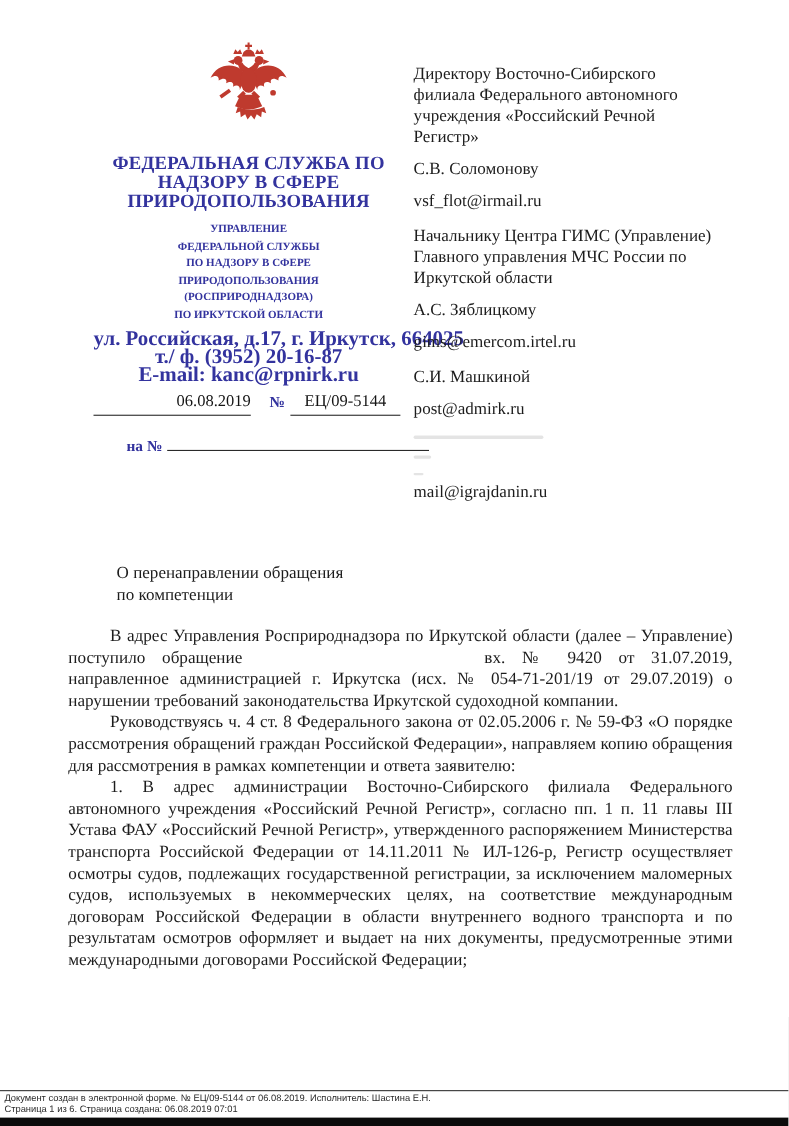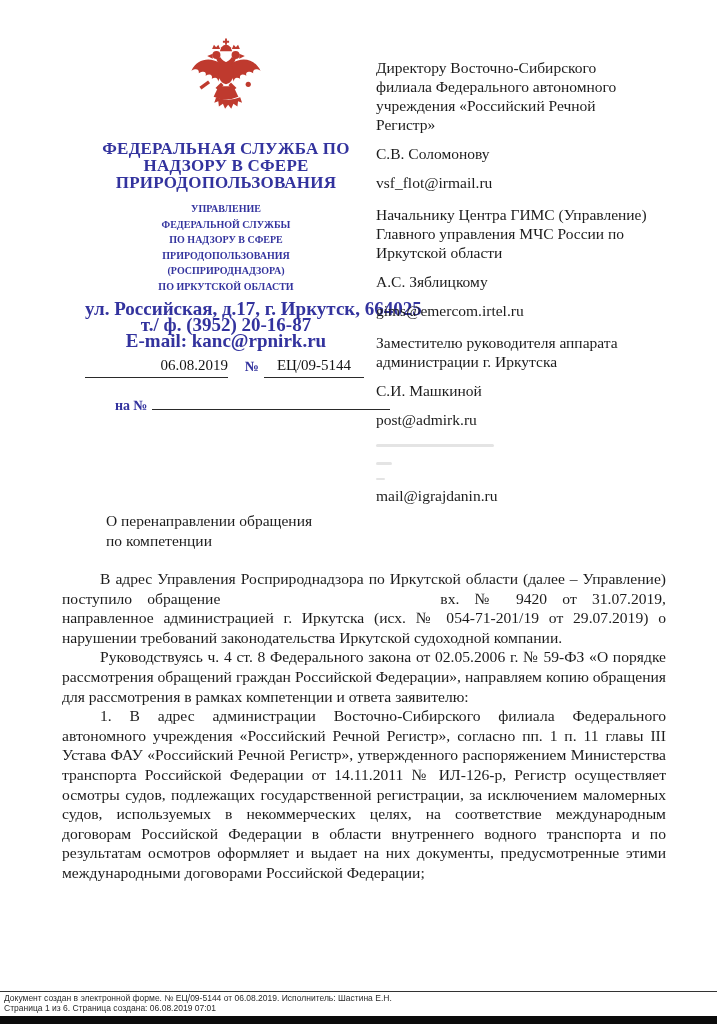--- a/index.html
+++ b/index.html
@@ -113,22 +113,20 @@
 
     <div>
       <p class="recipient-title">Начальнику Центра ГИМС (Управление)
 Главного управления МЧС России по
 Иркутской области</p>
       <p class="recipient-name">А.С. Зяблицкому</p>
       <p class="recipient-email">gims@emercom.irtel.ru</p>
     </div>
 
     <div>
-      <p class="recipient-title">Заместителю руководителя аппарата
-администрации г. Иркутска</p>
       <p class="recipient-name">С.И. Машкиной</p>
       <p class="recipient-email">post@admirk.ru</p>
     </div>
 
     <div>
       <div class="redacted-block">
         <span class="smudge s1"></span>
         <span class="smudge s2"></span>
         <span class="smudge s3"></span>
       </div>

